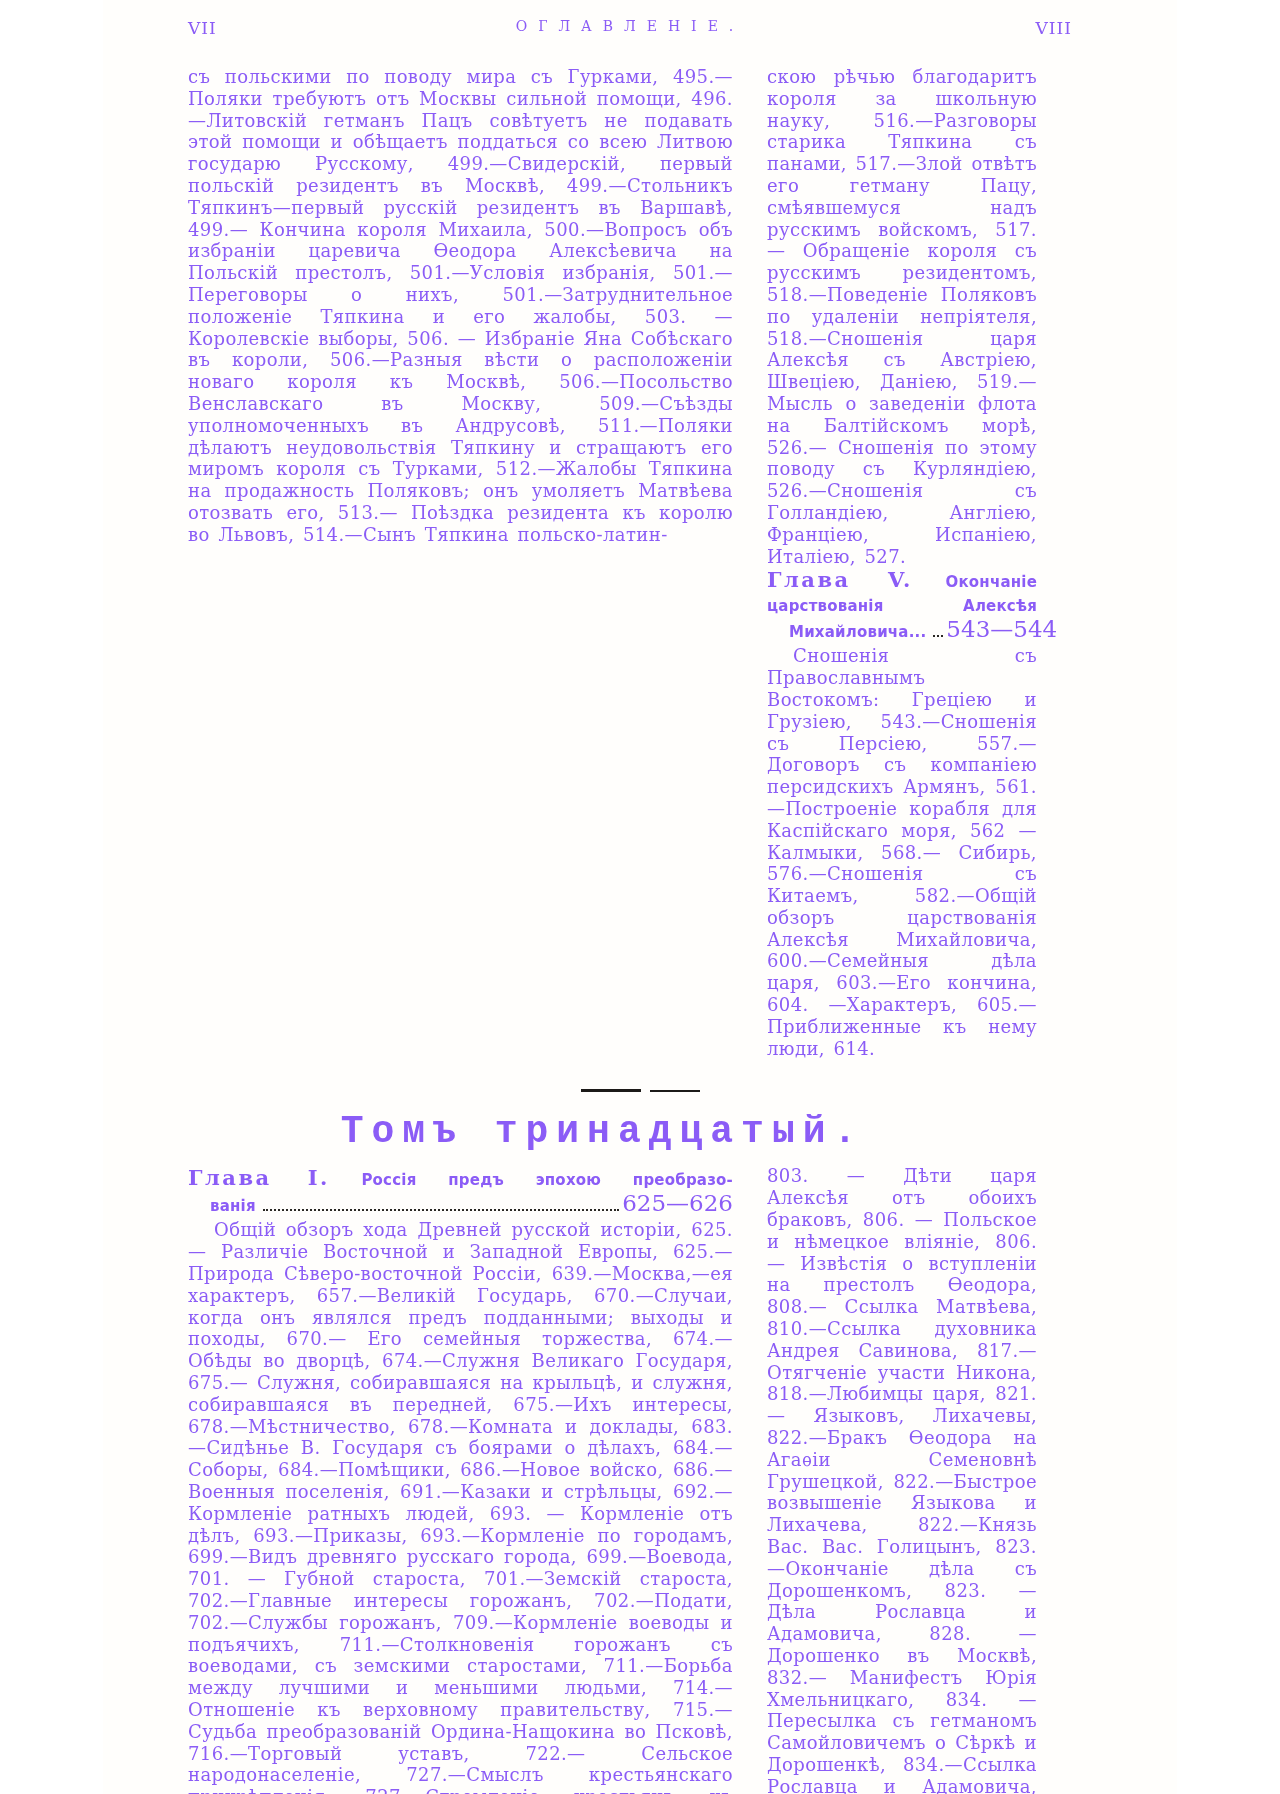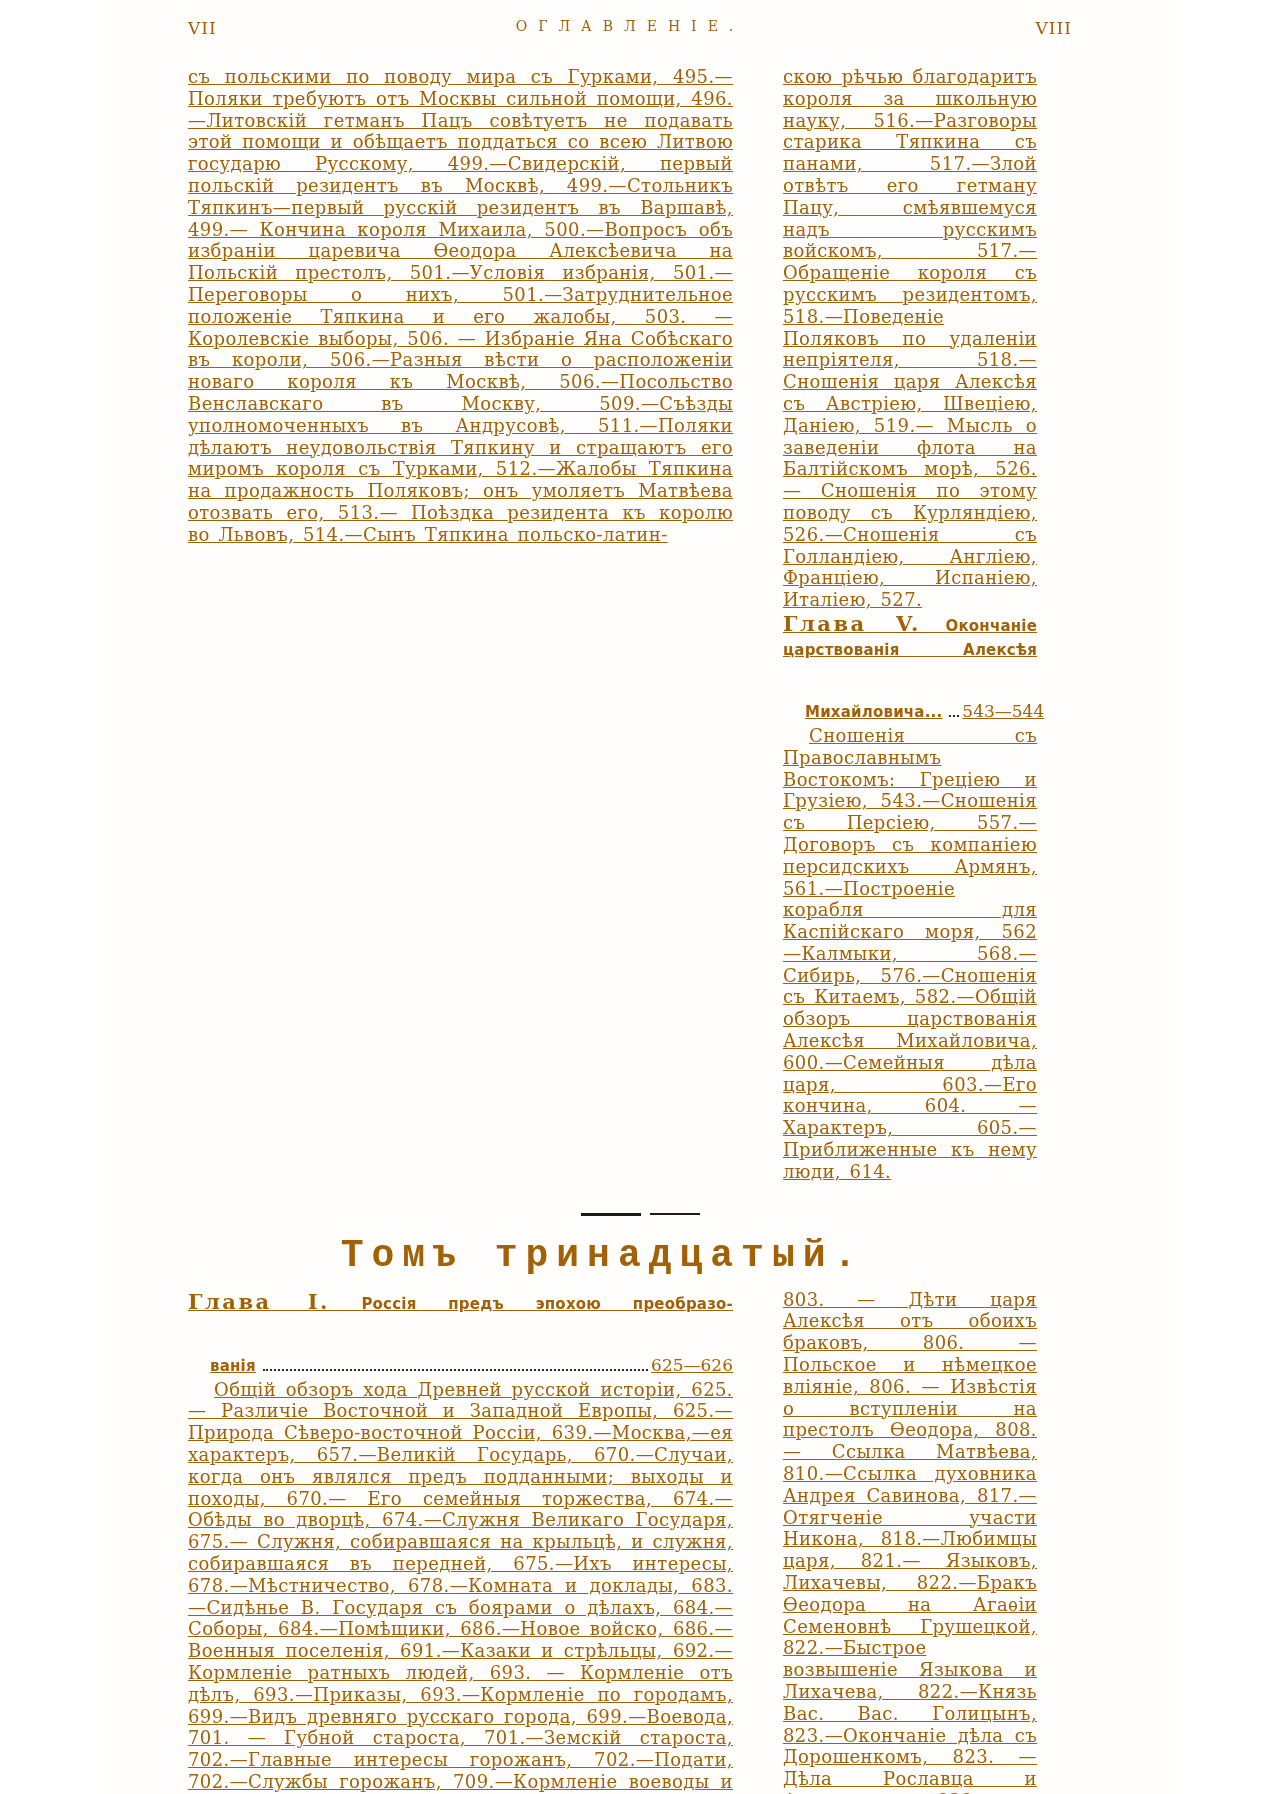--- a/index.html
+++ b/index.html
@@ -2,43 +2,42 @@
 <html><head>
 <meta charset="utf-8">
 <style>
   html,body { margin:0; padding:0; background:#ffffff; }
   .page {
     position:relative;
     width:1074px; height:1794px;
     margin:0 auto;
     background:#fffefc;
     overflow:hidden;
-    color:#a16207;
+    color:#8b5cf6;
     font-family:"DejaVu Serif", serif;
   }
   
   .header {
     position:relative;
     margin:18px 105px 0 85px;
     height:26px;
   }
   .pagenum { font-size:17px; letter-spacing:1px; }
   .pagenum.left  { position:absolute; left:0;  top:0; }
   .pagenum.right { position:absolute; right:0; top:0; }
   .running-title {
     position:absolute; left:50%; top:0; transform:translateX(-50%);
     font-size:14px; letter-spacing:11px; white-space:nowrap;
   }
   
   .cols {
     display:flex;
     margin-left:85px;
     margin-right:140px;
-    gap:50px;
-    text-decoration:underline;
+    gap:34px;
   }
   .cols.top { margin-top:22px; min-height:500px; }
   .cols.bottom { margin-top:12px; }
   .col-left  { flex:0 0 545px; max-width:545px; }
   .col-right { flex:1 1 auto; min-width:0; }
   
   .body-text {
     margin:0;
     font-size:18px;
     line-height:21.8px;
@@ -67,21 +66,21 @@
     letter-spacing:2.5px;
     white-space:nowrap;
   }
   .ch-line2 .ch-label { margin-right:10px; }
   .ch-title {
     font-family:"DejaVu Sans", sans-serif;
     font-weight:bold;
     font-size:15px;
     letter-spacing:0.2px;
   }
-  .ch-pages { font-size:17px; white-space:nowrap;margin-top:38px; }
+  .ch-pages { font-size:23px; white-space:nowrap; }
   .dots {
     flex:1 1 auto;
     min-width:10px;
     border-bottom:2.5px dotted #2a2824;
     margin:0 3px 5px 7px;
   }
   
   .divider {
     margin-top:30px;
     text-align:center;

